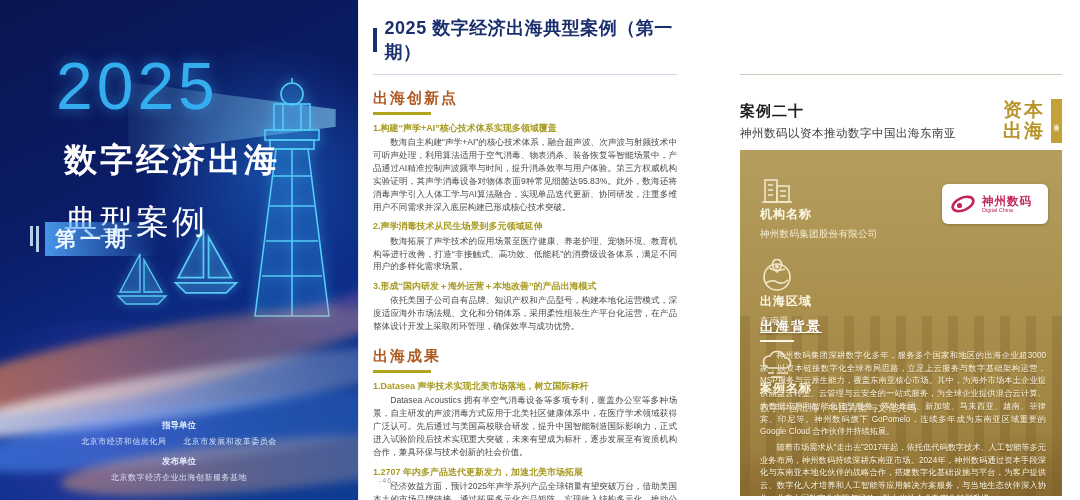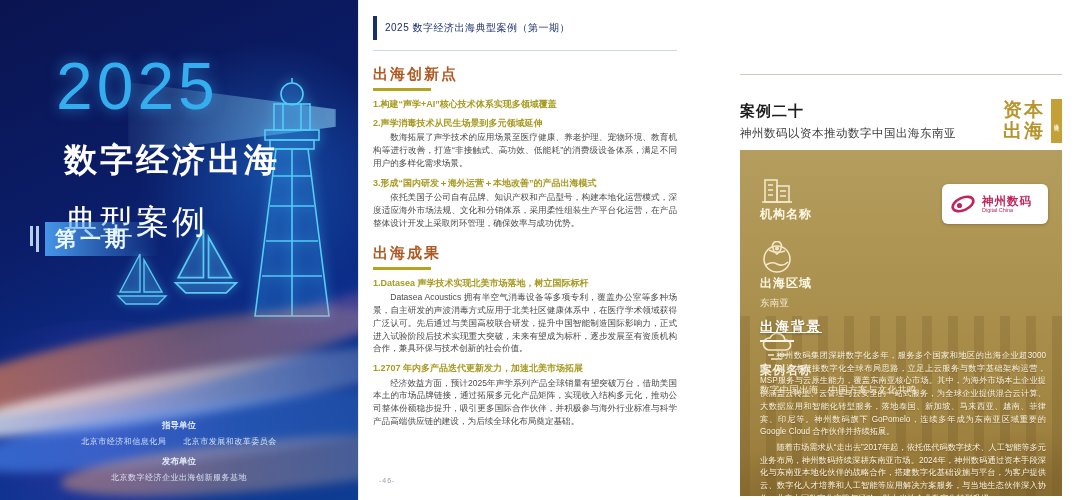--- a/index.html
+++ b/index.html
@@ -43,21 +43,21 @@
   .cf-label{font-size:8.5px;font-weight:bold;opacity:.95;}
   .cf-line{font-size:8px;opacity:.88;margin-top:4px;letter-spacing:.5px;}
   .cf-date{font-size:8.5px;opacity:.9;margin-top:16px;letter-spacing:1px;}
   .cf-gap{height:9px;}
 
   
   .page-mid{position:absolute;left:358px;top:0;width:337px;height:500px;background:#ffffff;
        border-left:1px solid #e7ecf6;box-sizing:border-box;padding:16px 18px 0 14px;}
   .mid-header{display:flex;align-items:center;border-bottom:1px solid #ccd5ea;padding-bottom:10px;}
   .mid-header .bar{width:4px;height:24px;background:#1b2f6e;margin-right:8px;}
-  .mid-header .txt{font-size:10px;font-weight:normal;color:#1b2f6e;letter-spacing:.5px;}
+  .mid-header .txt{font-size:18px;font-weight:bold;color:#1b2f6e;letter-spacing:.5px;}
   .sec-title{font-size:15px;font-weight:bold;color:#b05a23;margin-top:14px;letter-spacing:2px;}
   .sec-rule{width:58px;height:3px;background:#b3a41e;margin-top:4px;margin-bottom:6px;}
   .blk-h{font-size:9px;font-weight:bold;color:#a79b22;margin-top:7px;line-height:1.35;}
   .blk-b{font-size:8.6px;color:#4b4b4b;line-height:1.5;text-align:justify;text-indent:2em;margin-top:2px;}
   .page-num{position:absolute;left:20px;bottom:16px;font-size:7px;color:#9aa0ad;letter-spacing:1px;}
 
   
   .page-right{position:absolute;left:695px;top:0;width:385px;height:500px;background:#ffffff;}
   .rp-header{position:absolute;left:45px;right:18px;top:74px;border-top:1px solid #cfc9b8;
        border-bottom:1px solid #cfc9b8;padding:24px 0;display:flex;justify-content:space-between;align-items:center;}
@@ -163,20 +163,21 @@
 <div class="page-mid">
   <div class="mid-header">
     <span class="bar"></span>
     <span class="txt">2025 数字经济出海典型案例（第一期）</span>
   </div>
 
   <div class="sec-title">出海创新点</div>
   <div class="sec-rule"></div>
 
   <div class="blk-h">1.构建“声学+AI”核心技术体系实现多领域覆盖</div>
+  <div class="blk-b">数海自主构建“声学+AI”的核心技术体系，融合超声波、次声波与射频技术中可听声处理，利用算法适用于空气消毒、物表消杀、装备恢复等智能场景中，产品通过AI精准控制声波频率与时间，提升消杀效率与用户体验。第三方权威机构实验证明，其声学消毒设备对物体表面9种常见细菌达95.83%。此外，数海还将消毒声学引入人体工学与AI算法融合，实现单品迭代更新、协同研发，注重多维用户不同需求并深入底层构建已形成核心技术突破。</div>
 
   <div class="blk-h">2.声学消毒技术从民生场景到多元领域延伸</div>
   <div class="blk-b">数海拓展了声学技术的应用场景至医疗健康、养老护理、宠物环境、教育机构等进行改善，打造“非接触式、高功效、低能耗”的消费级设备体系，满足不同用户的多样化需求场景。</div>
 
   <div class="blk-h">3.形成“国内研发＋海外运营＋本地改善”的产品出海模式</div>
   <div class="blk-b">依托美国子公司自有品牌、知识产权和产品型号，构建本地化运营模式，深度适应海外市场法规、文化和分销体系，采用柔性组装生产平台化运营，在产品整体设计开发上采取闭环管理，确保效率与成功优势。</div>
 
   <div class="sec-title">出海成果</div>
   <div class="sec-rule"></div>
 
@@ -216,20 +217,21 @@
           <rect x="17" y="14" width="12" height="16"></rect>
           <line x1="8" y1="13" x2="13" y2="13"></line>
             <line x1="8" y1="18" x2="13" y2="18"></line>
             <line x1="8" y1="23" x2="13" y2="23"></line>
           <line x1="20" y1="19" x2="26" y2="19"></line>
             <line x1="20" y1="24" x2="26" y2="24"></line>
           <line x1="2" y1="30" x2="32" y2="30"></line>
         </svg>
         <div>
           <div class="info-label">机构名称</div>
+          <div class="info-value">神州数码集团股份有限公司</div>
         </div>
       </div>
 
       <div class="info-row">
         <svg class="info-icon" viewBox="0 0 34 34" fill="none" stroke="#f1e7c8" stroke-width="1.6">
           <circle cx="17" cy="18" r="13"></circle>
           <path d="M6 24 q6-4 11-1 q6 3 11-2"></path>
           <path d="M9 9 q7 4 16 1"></path>
           <path d="M13 7 a4.5 4.5 0 1 1 8 0 c0 3-4 6-4 6 s-4-3-4-6 Z"></path>
           <circle cx="17" cy="7.5" r="1.2" fill="#f1e7c8"></circle>

